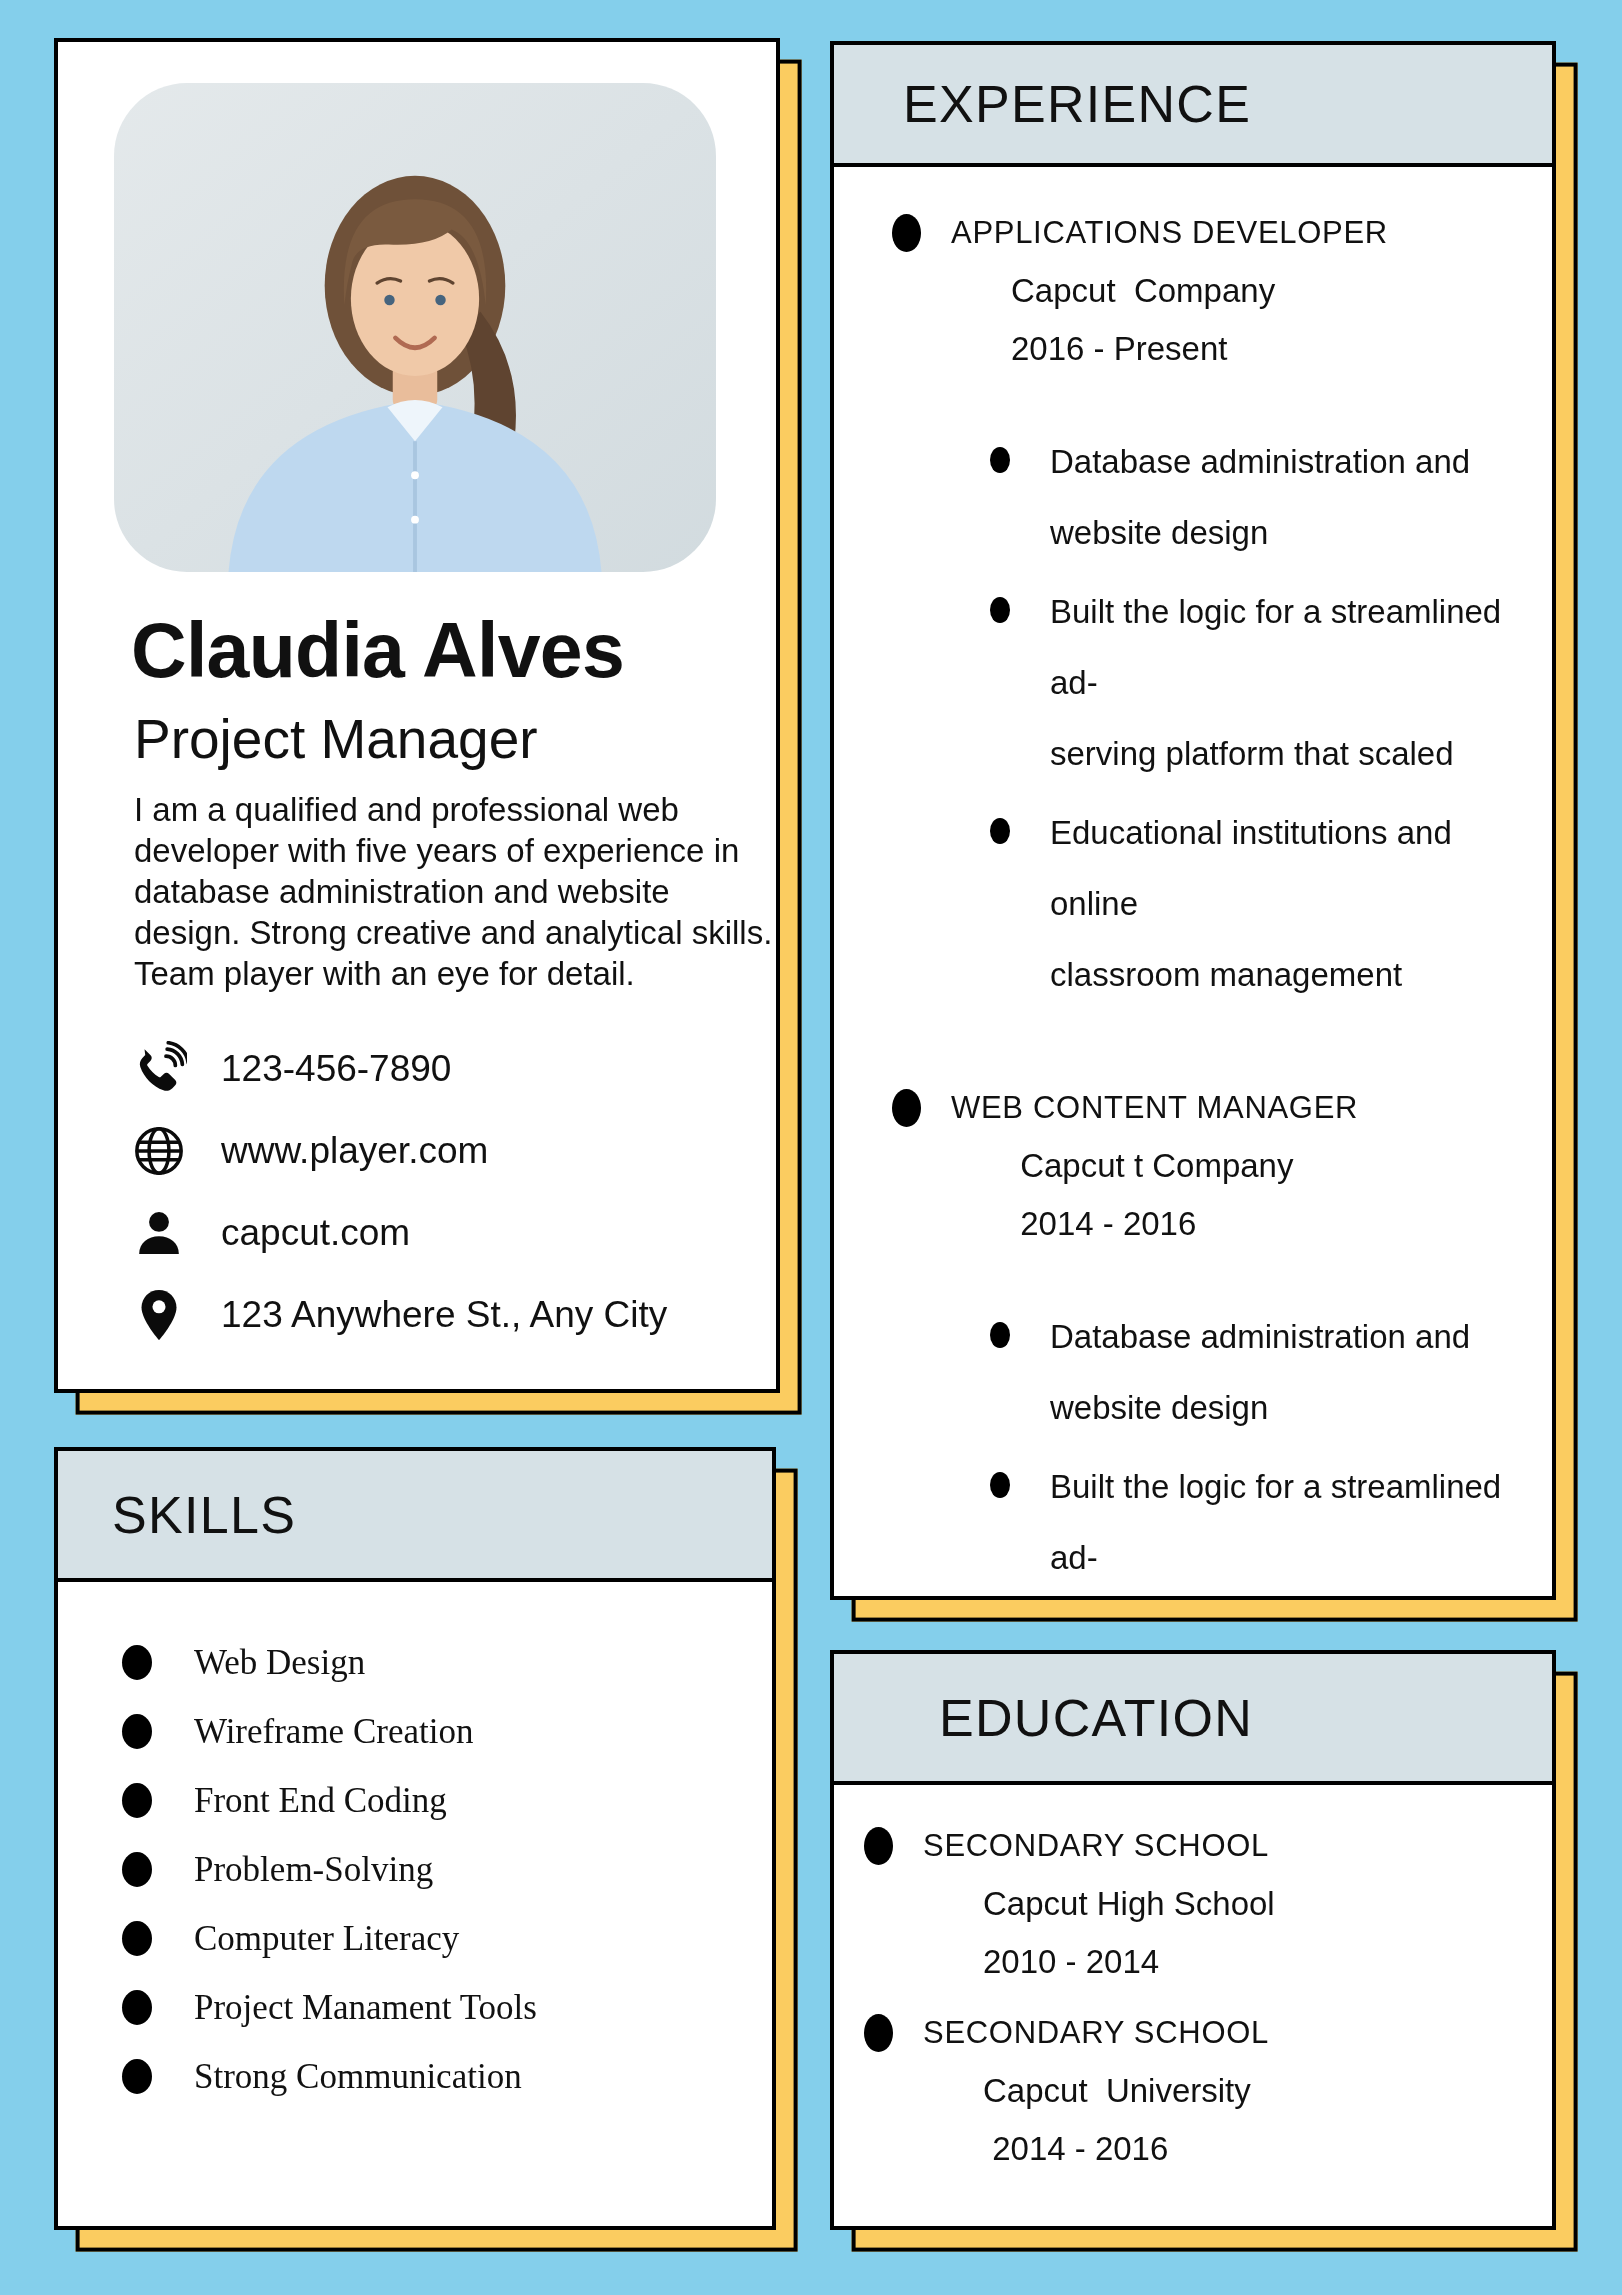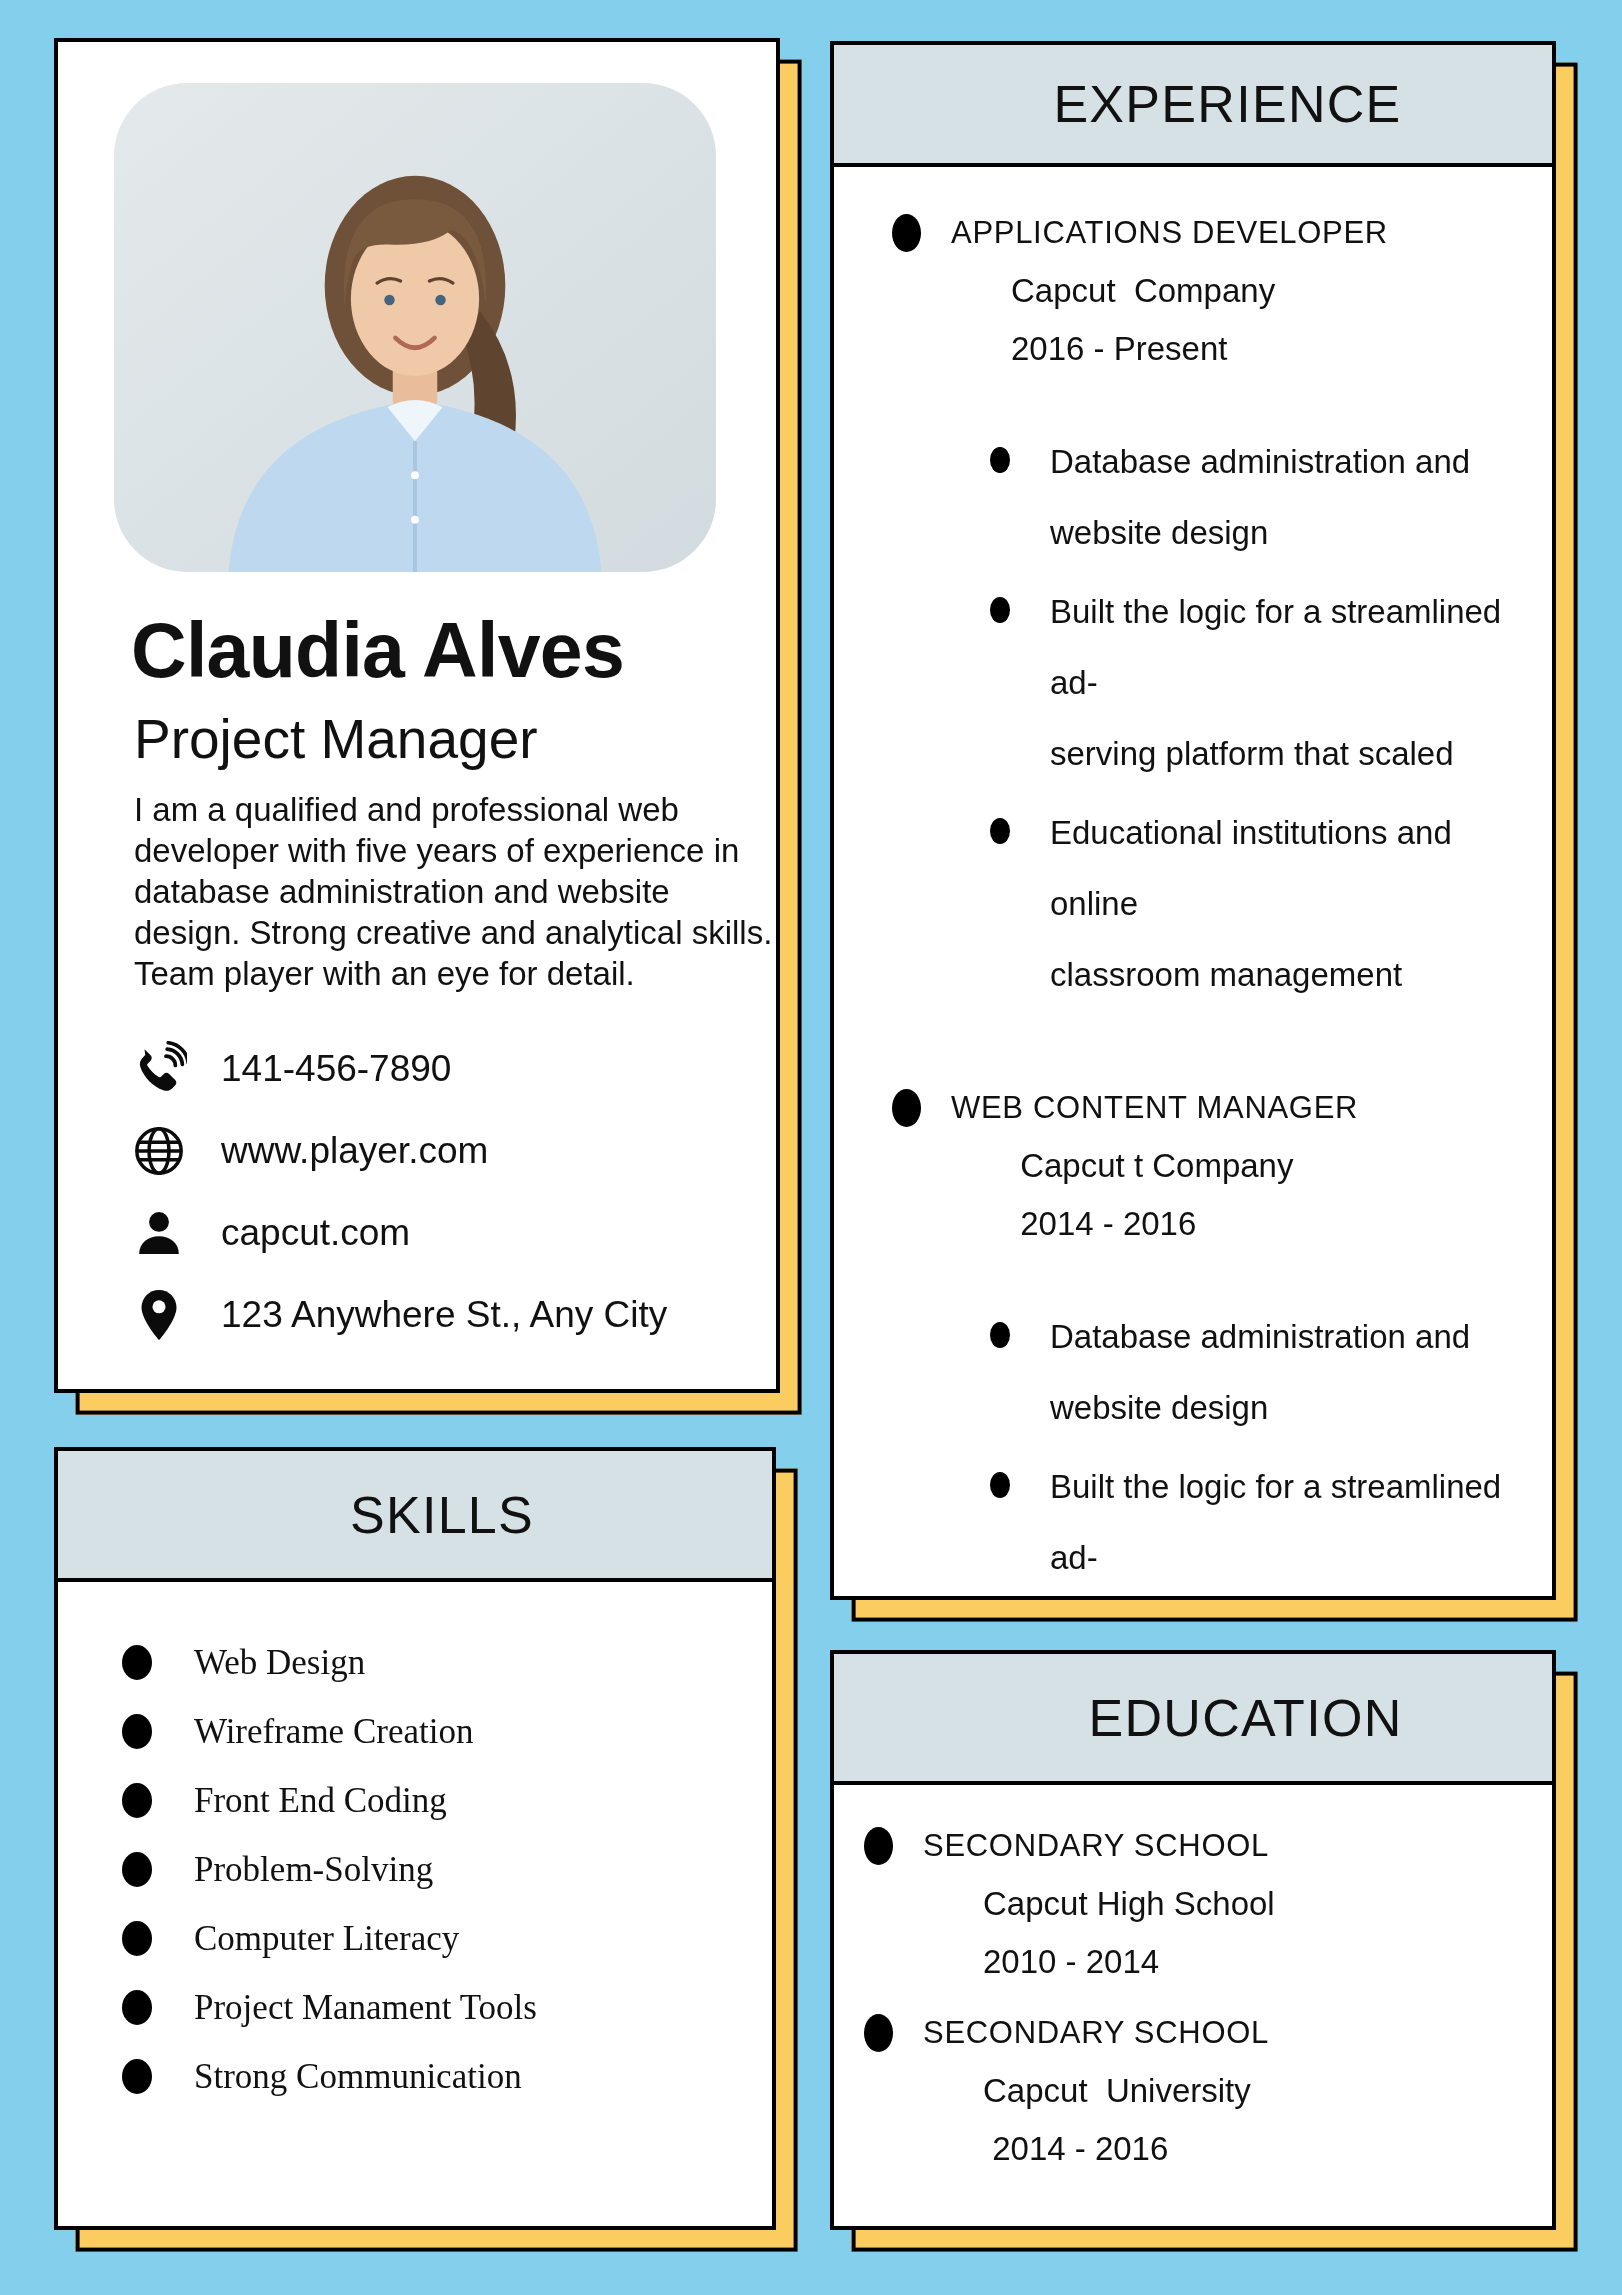--- a/index.html
+++ b/index.html
@@ -7,21 +7,21 @@
   body { font-family:"Liberation Sans", sans-serif; color:#111; }
   .page { position:relative; width:1623px; height:2295px; background:#84CFEB; overflow:hidden; }
 
   .card { position:absolute; }
   .card-shadow { position:absolute; left:0; top:0; width:100%; height:100%;
     transform:translate(21.6px,21.6px); background:#FBCC60; border:4.6px solid #000; }
   .card-face { position:absolute; left:0; top:0; width:100%; height:100%;
     background:#fff; border:4.6px solid #000; overflow:hidden; }
 
   .section-header { background:#D6E1E6; border-bottom:4.6px solid #000;
-    display:flex; align-items:center; font-size:52px; letter-spacing:1.3px; font-weight:400;justify-content:center; }
+    display:flex; align-items:center; font-size:52px; letter-spacing:1.3px; font-weight:400; }
 
   
   #profile-card { left:54px; top:38px; width:726px; height:1355px; }
   .photo { margin:41px auto 0 56px; width:602px; height:489px; border-radius:73px; overflow:hidden; }
   .photo svg { display:block; width:100%; height:100%; }
   .name { margin:34px 0 0 73px; font-size:77px; font-weight:700; letter-spacing:-0.7px; }
   .role { margin:11.8px 0 0 76px; font-size:55px; font-weight:400; }
   .summary { margin:19.6px 0 0 76px; width:641px; font-size:33px; line-height:1.24; white-space:pre-line; }
   .contacts { margin:46px 0 0 73px; }
   .contact-row { display:flex; align-items:center; margin-bottom:26px; }
@@ -107,21 +107,21 @@
 
         <div class="contact-row">
           <span class="contact-icon">
             <svg viewBox="0 0 48 48" fill="#0b0b0b">
               <path d="M12.6 6.1l5.2 5.2c1.3 1.3 1.3 3.3 0 4.6l-2.5 2.5c-.5.5-.6 1.2-.2 1.8 2.4 4 5.7 7.3 9.7 9.7.6.4 1.3.3 1.8-.2l2.5-2.5c1.3-1.3 3.3-1.3 4.6 0l5.2 5.2c1.3 1.3 1.3 3.3 0 4.6l-2.4 2.4c-2 2-5 2.8-7.7 1.8C19.6 37.8 12.2 30.4 9 21.2c-1-2.7-.2-5.7 1.8-7.7l2.4-2.4c-.4.4 1.3-1.3 0 0z" transform="translate(-1,1)"></path>
               <path d="M30 13a8 8 0 0 1 8 8" stroke="#0b0b0b" stroke-width="3.2" fill="none" stroke-linecap="round"></path>
               <path d="M31 7a14 14 0 0 1 13 13" stroke="#0b0b0b" stroke-width="3.2" fill="none" stroke-linecap="round"></path>
               <path d="M32 1.5a19.5 19.5 0 0 1 17 17" stroke="#0b0b0b" stroke-width="3.2" fill="none" stroke-linecap="round"></path>
             </svg>
           </span>
-          <span class="contact-value">141-456-7890</span>
+          <span class="contact-value">123-456-7890</span>
         </div>
 
         <div class="contact-row">
           <span class="contact-icon">
             <svg viewBox="0 0 48 48" fill="none" stroke="#0b0b0b" stroke-width="3">
               <circle cx="24" cy="24" r="19"></circle>
               <ellipse cx="24" cy="24" rx="8.5" ry="19"></ellipse>
               <path d="M6.5 16.5h35M5 24h38M6.5 31.5h35"></path>
             </svg>
           </span>

